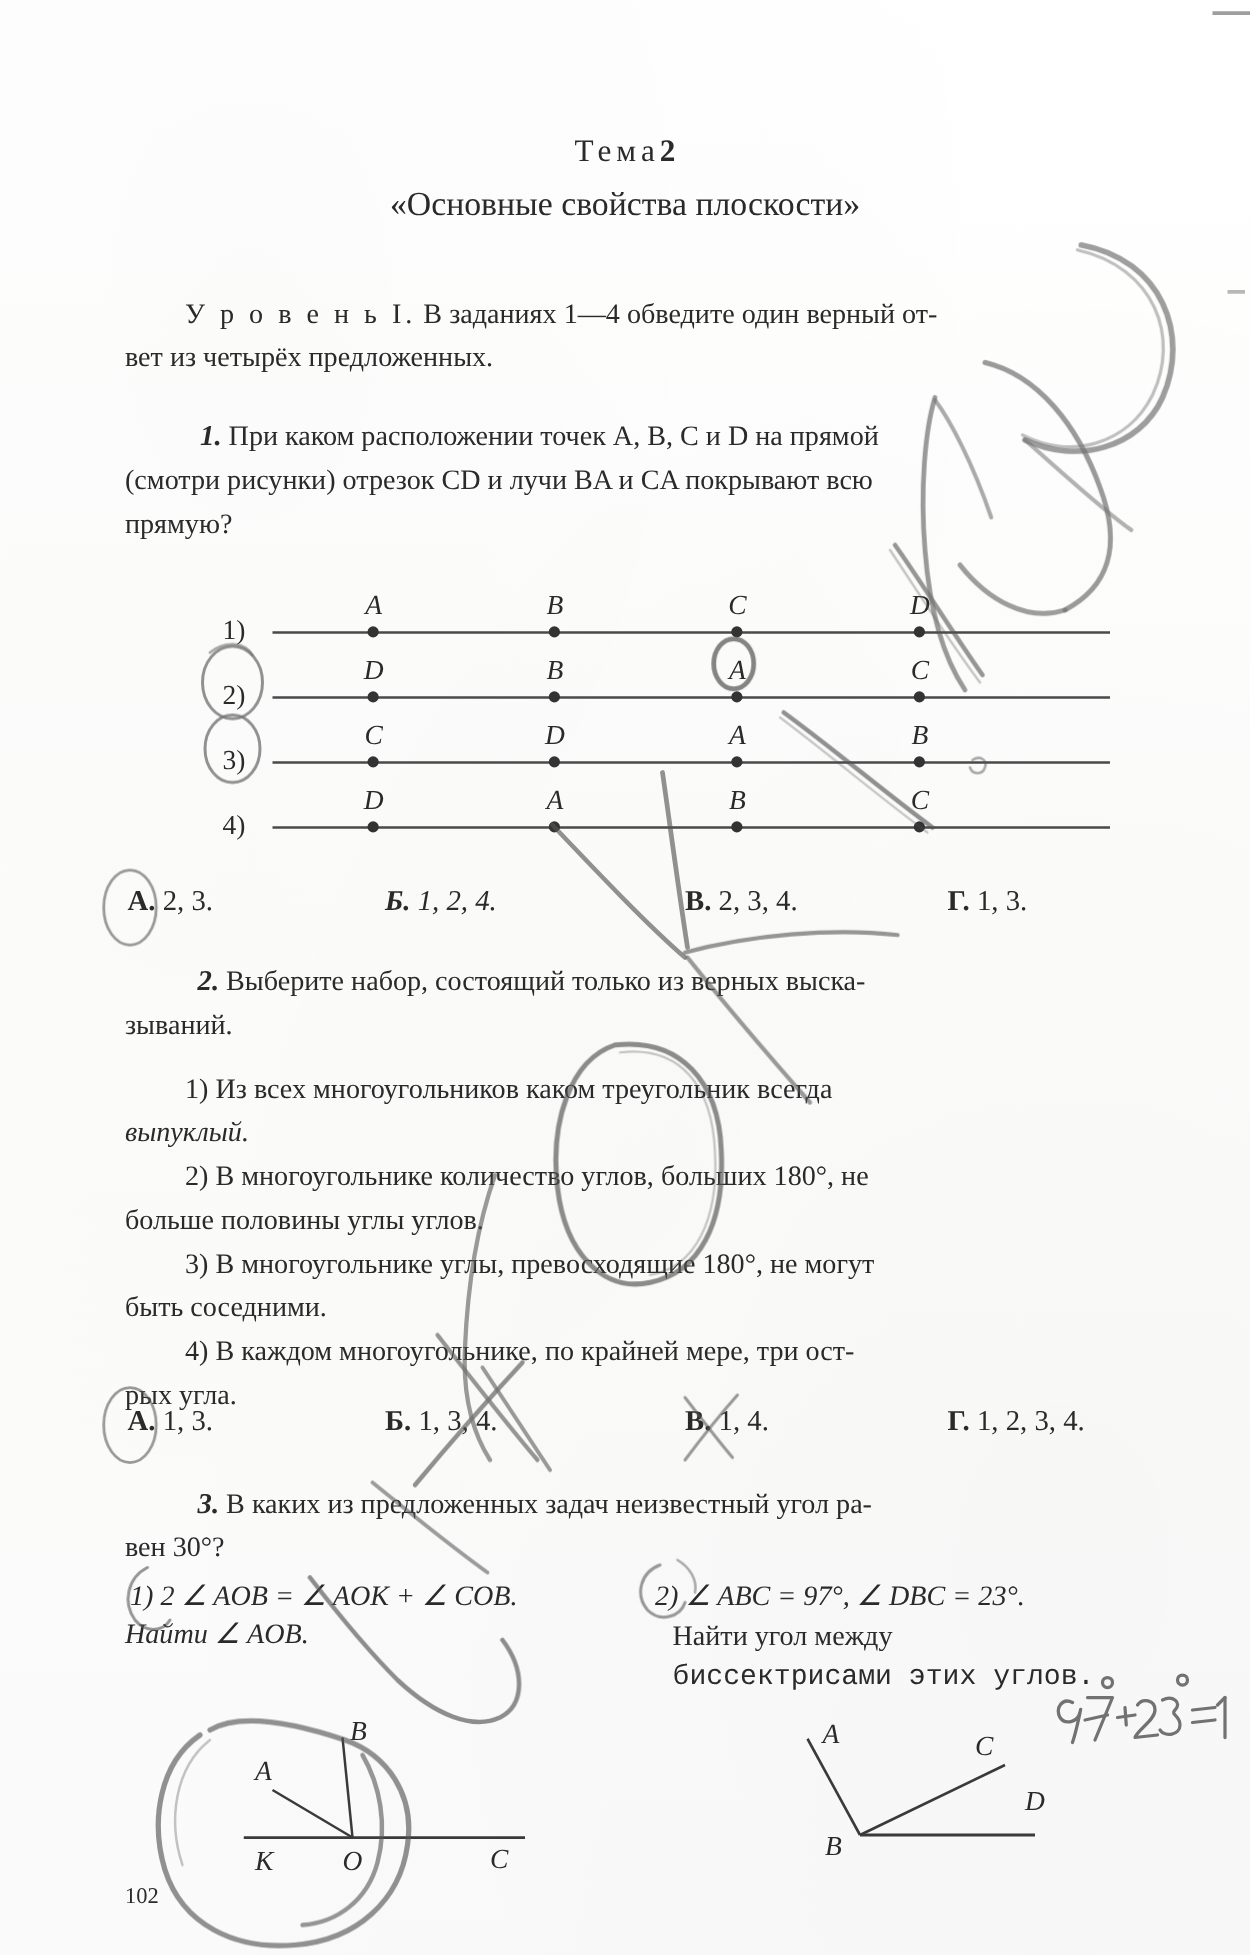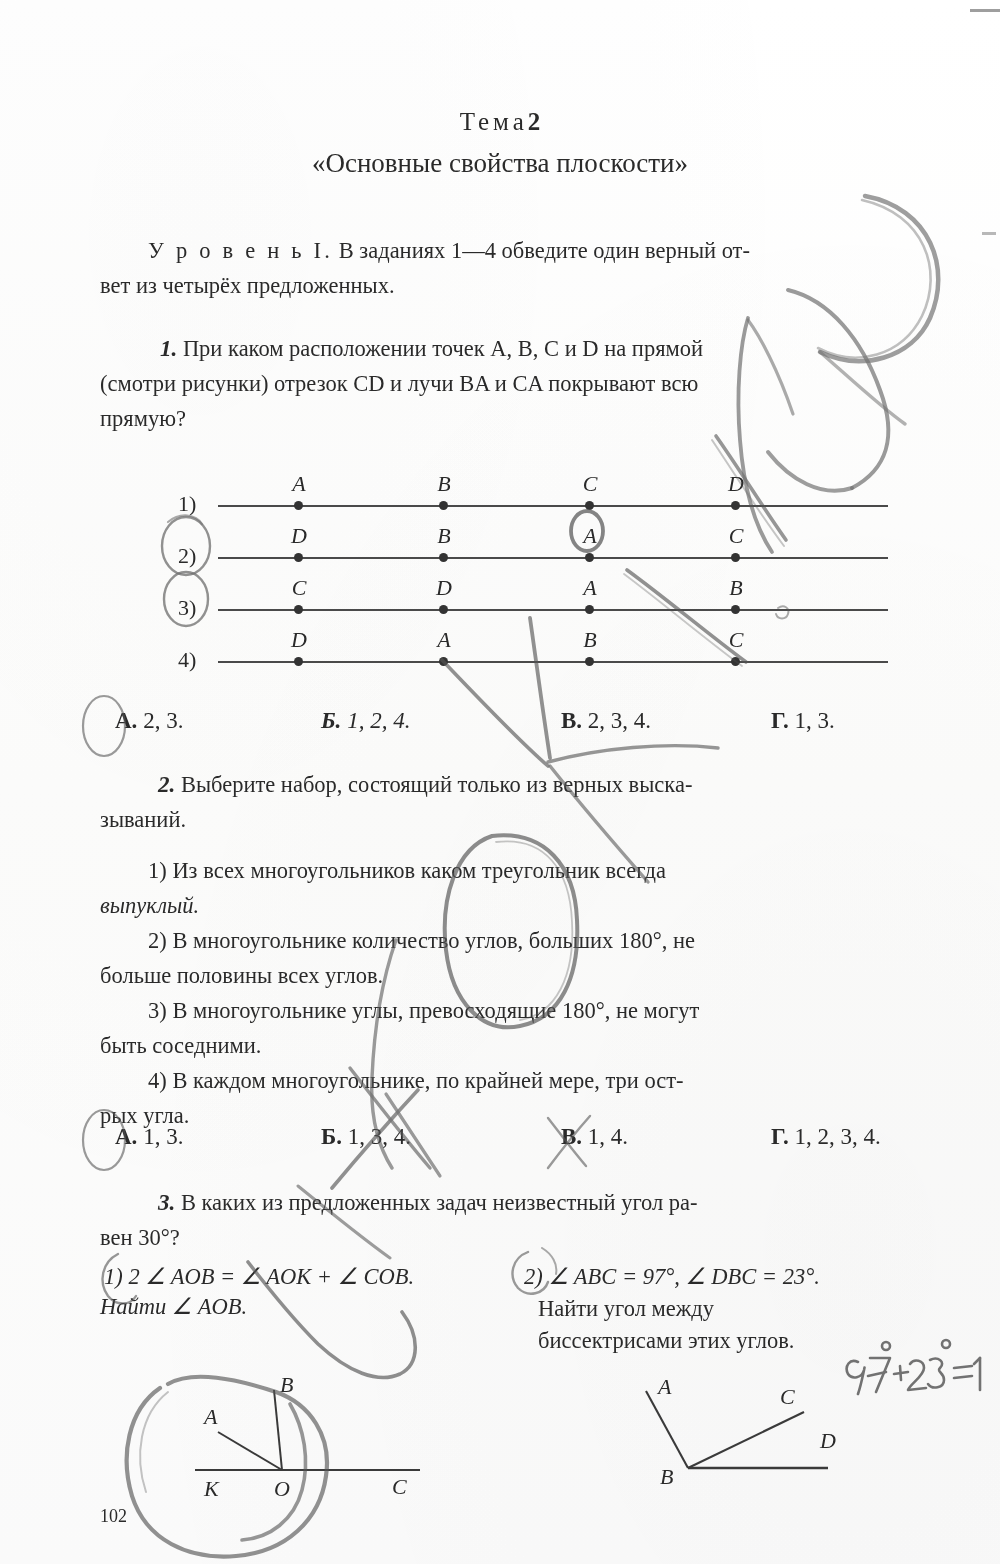--- a/index.html
+++ b/index.html
@@ -64,21 +64,21 @@
     position:absolute;top:32px;width:9px;height:9px;border-radius:50%;
     background:#333;
   }
   .nl-pt{
     position:absolute;top:2px;font-size:22px;font-style:italic;
     transform:translateX(-50%);
   }
 
   
   .opts{position:absolute;left:0;width:1000px;height:34px;font-size:23px;}
-  .opt{position:absolute;white-space:nowrap;margin-left:13px;}
+  .opt{position:absolute;white-space:nowrap;}
   .opt b{font-weight:bold;}
 
   
   .diag{position:absolute;}
   .dg-lbl{position:absolute;font-size:22px;font-style:italic;}
 
   
   .pageno{position:absolute;left:100px;top:1506px;font-size:18px;}
 
   
@@ -195,21 +195,21 @@
   <div class="tx" style="left:148px;top:856px;">
     <span>1)</span>
     <span>Из  всех  многоугольников  каком  треугольник  всегда</span>
   </div>
   <div class="tx" style="left:100px;top:891px;font-style:italic;">выпуклый.</div>
 
   <div class="tx" style="left:148px;top:926px;">
     <span>2)</span>
     <span>В многоугольнике количество углов, больших 180°, не</span>
   </div>
-  <div class="tx" style="left:100px;top:961px;">больше половины всех углов.</div>
+  <div class="tx" style="left:100px;top:961px;">больше половины углы углов.</div>
 
   <div class="tx" style="left:148px;top:996px;">
     <span>3)</span>
     <span>В многоугольнике углы, превосходящие 180°, не могут</span>
   </div>
   <div class="tx" style="left:100px;top:1031px;">быть соседними.</div>
 
   <div class="tx" style="left:148px;top:1066px;">
     <span>4)</span>
     <span>В каждом многоугольнике, по крайней мере, три ост-</span>
@@ -245,21 +245,21 @@
     <span>1)</span>
     <span>2 ∠ AOB = ∠ AOK + ∠ COB.</span>
   </div>
   <div class="tx it" style="left:100px;top:1292px;">Найти ∠ AOB.</div>
 
   <div class="tx it" style="left:524px;top:1262px;">
     <span>2)</span>
     <span>∠ ABC = 97°, ∠ DBC = 23°.</span>
   </div>
   <div class="tx" style="left:538px;top:1294px;">Найти угол между</div>
-  <div class="tx" style="left:538px;top:1326px;">биссектрисами этих углов.</div>
+  <div class="tx" style="left:538px;top:1326px;font-family:Liberation Mono, monospace;">биссектрисами этих углов.</div>
 
   <div class="diag" style="left:170px;top:1380px;width:300px;height:140px;">
     <svg width="300" height="140" viewBox="0 0 300 140">
       <line x1="25" y1="90" x2="250" y2="90" stroke="#3a3a3a" stroke-width="2.2"></line>
       <line x1="112" y1="90" x2="48" y2="52" stroke="#3a3a3a" stroke-width="2"></line>
       <line x1="112" y1="90" x2="104" y2="10" stroke="#3a3a3a" stroke-width="2"></line>
     </svg>
     <span class="dg-lbl" style="left:34px;top:24px;">A</span>
     <span class="dg-lbl" style="left:110px;top:-8px;">B</span>
     <span class="dg-lbl" style="left:34px;top:96px;">K</span>

